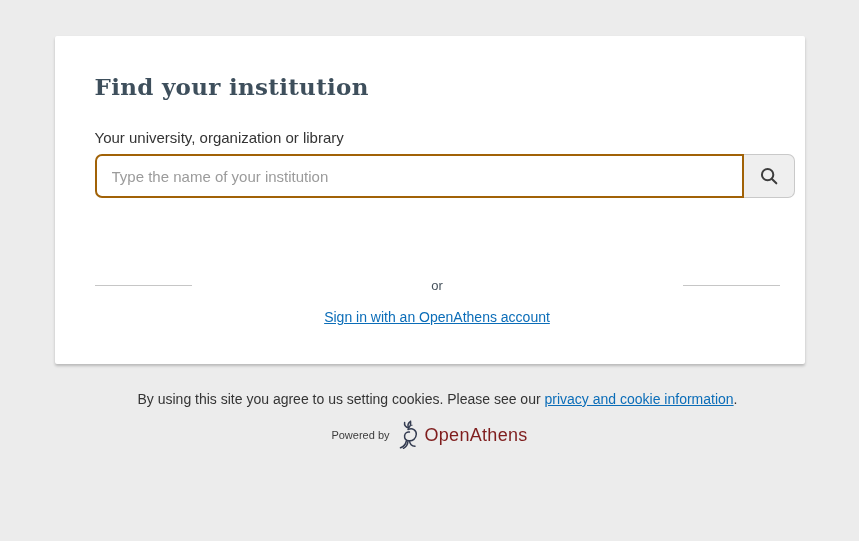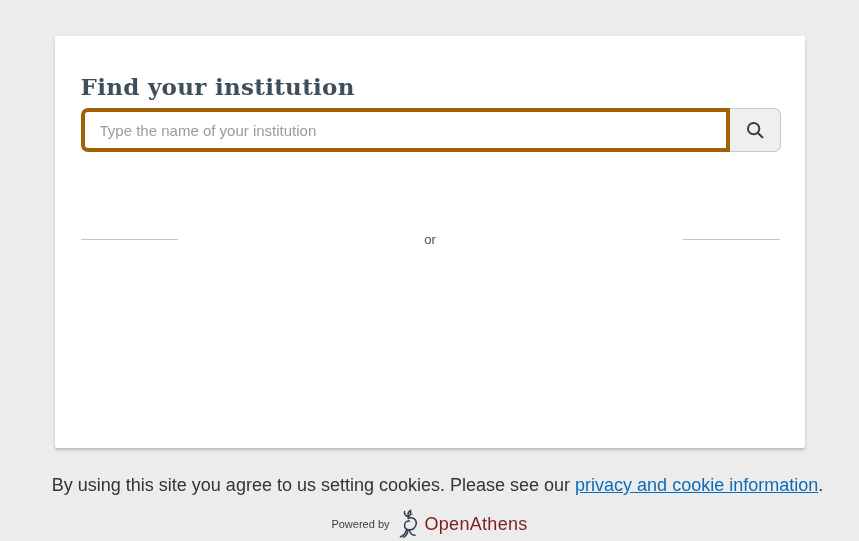--- a/index.html
+++ b/index.html
@@ -12,22 +12,22 @@
   }
   .page { padding-top: 36px; }
 
   
   .card {
     width: 750px;
     margin: 0 auto;
     background: #ffffff;
     border-radius: 2px;
     box-shadow: 0 2px 3px rgba(0,0,0,0.22);
-    padding: 24px 25px 34px 26px;
-    height: 412px;
+    padding: 24px 25px 34px 40px;
+    height: 328px;
     position: relative;
   }
   .card h1 {
     font-family: "DejaVu Serif", serif;
     font-size: 23px;
     font-weight: 700;
     color: #3e4f5c;
     letter-spacing: 0.3px;
     margin-top: 13px;
   }
@@ -43,21 +43,21 @@
     color: #343434;
   }
   .search-group {
     display: flex;
     margin-top: 8px;
     height: 44px;
     width: 700px;
   }
   .search-group input {
     flex: 1;
-    border: 4px solid #a16207;
+    border: 2px solid #a16207;
     border-radius: 7px 0 0 7px;
     padding: 0 15px;
     font-size: 15px;
     font-family: "Liberation Sans", sans-serif;
     color: #333;
     outline: none;
     background: #fff;
   }
   .search-group input::placeholder { color: #9b9b9b; opacity: 1; }
   .search-btn {
@@ -91,21 +91,21 @@
   .signin-row { text-align: center; margin-top: 15px; }
   .signin-row a {
     font-size: 14px;
     color: #0b6db8;
     text-decoration: underline;
     cursor: pointer;
   }
 
   
   .footer { margin-top: 27px; text-align: center; }
-  .cookie-line { font-size: 18px; color: #343434; margin-left: 16px; }
+  .cookie-line { font-size: 14px; color: #343434; margin-left: 16px; }
   .cookie-line a {
     color: #0b6db8;
     text-decoration: underline;
     cursor: pointer;
   }
   .powered-row {
     margin-top: 13px;
     display: flex;
     align-items: center;
     justify-content: center;
@@ -119,40 +119,44 @@
   }
 </style>
 </head>
 <body>
 
 <div class="page">
 
   <div class="card">
     <h1>Find your institution</h1>
 
+    <p class="subtitle">Your university, organization or library</p>
 
 
     <div class="search-group">
       <input id="inst-input" type="text" placeholder="Type the name of your institution" style="">
       <button class="search-btn">
         <span class="icon">
           <svg width="22" height="22" viewBox="0 0 24 24" fill="none" stroke="#3d3d3d" stroke-width="2.2" stroke-linecap="round">
             <circle cx="10.5" cy="10.5" r="6.2"></circle>
             <line x1="15.2" y1="15.2" x2="20" y2="20"></line>
           </svg>
         </span>
       </button>
     </div>
 
     <div class="divider">
       <span class="line"></span>
       <span class="or-text">or</span>
       <span class="line"></span>
     </div>
 
+    <div class="signin-row">
+      <a href="#">Sign in with an OpenAthens account</a>
+    </div>
   </div>
 
   <div class="footer">
     <p class="cookie-line"><span>By using this site you agree to us setting cookies. Please see our </span><a href="#">privacy and cookie information</a><span>.</span></p>
 
     <div class="powered-row">
       <span class="powered-label">Powered by </span>
       <span class="owl-icon">
         <svg width="25" height="30" viewBox="0 0 25 30" fill="none" stroke="#343c51" stroke-width="1.5" stroke-linecap="round">
 

